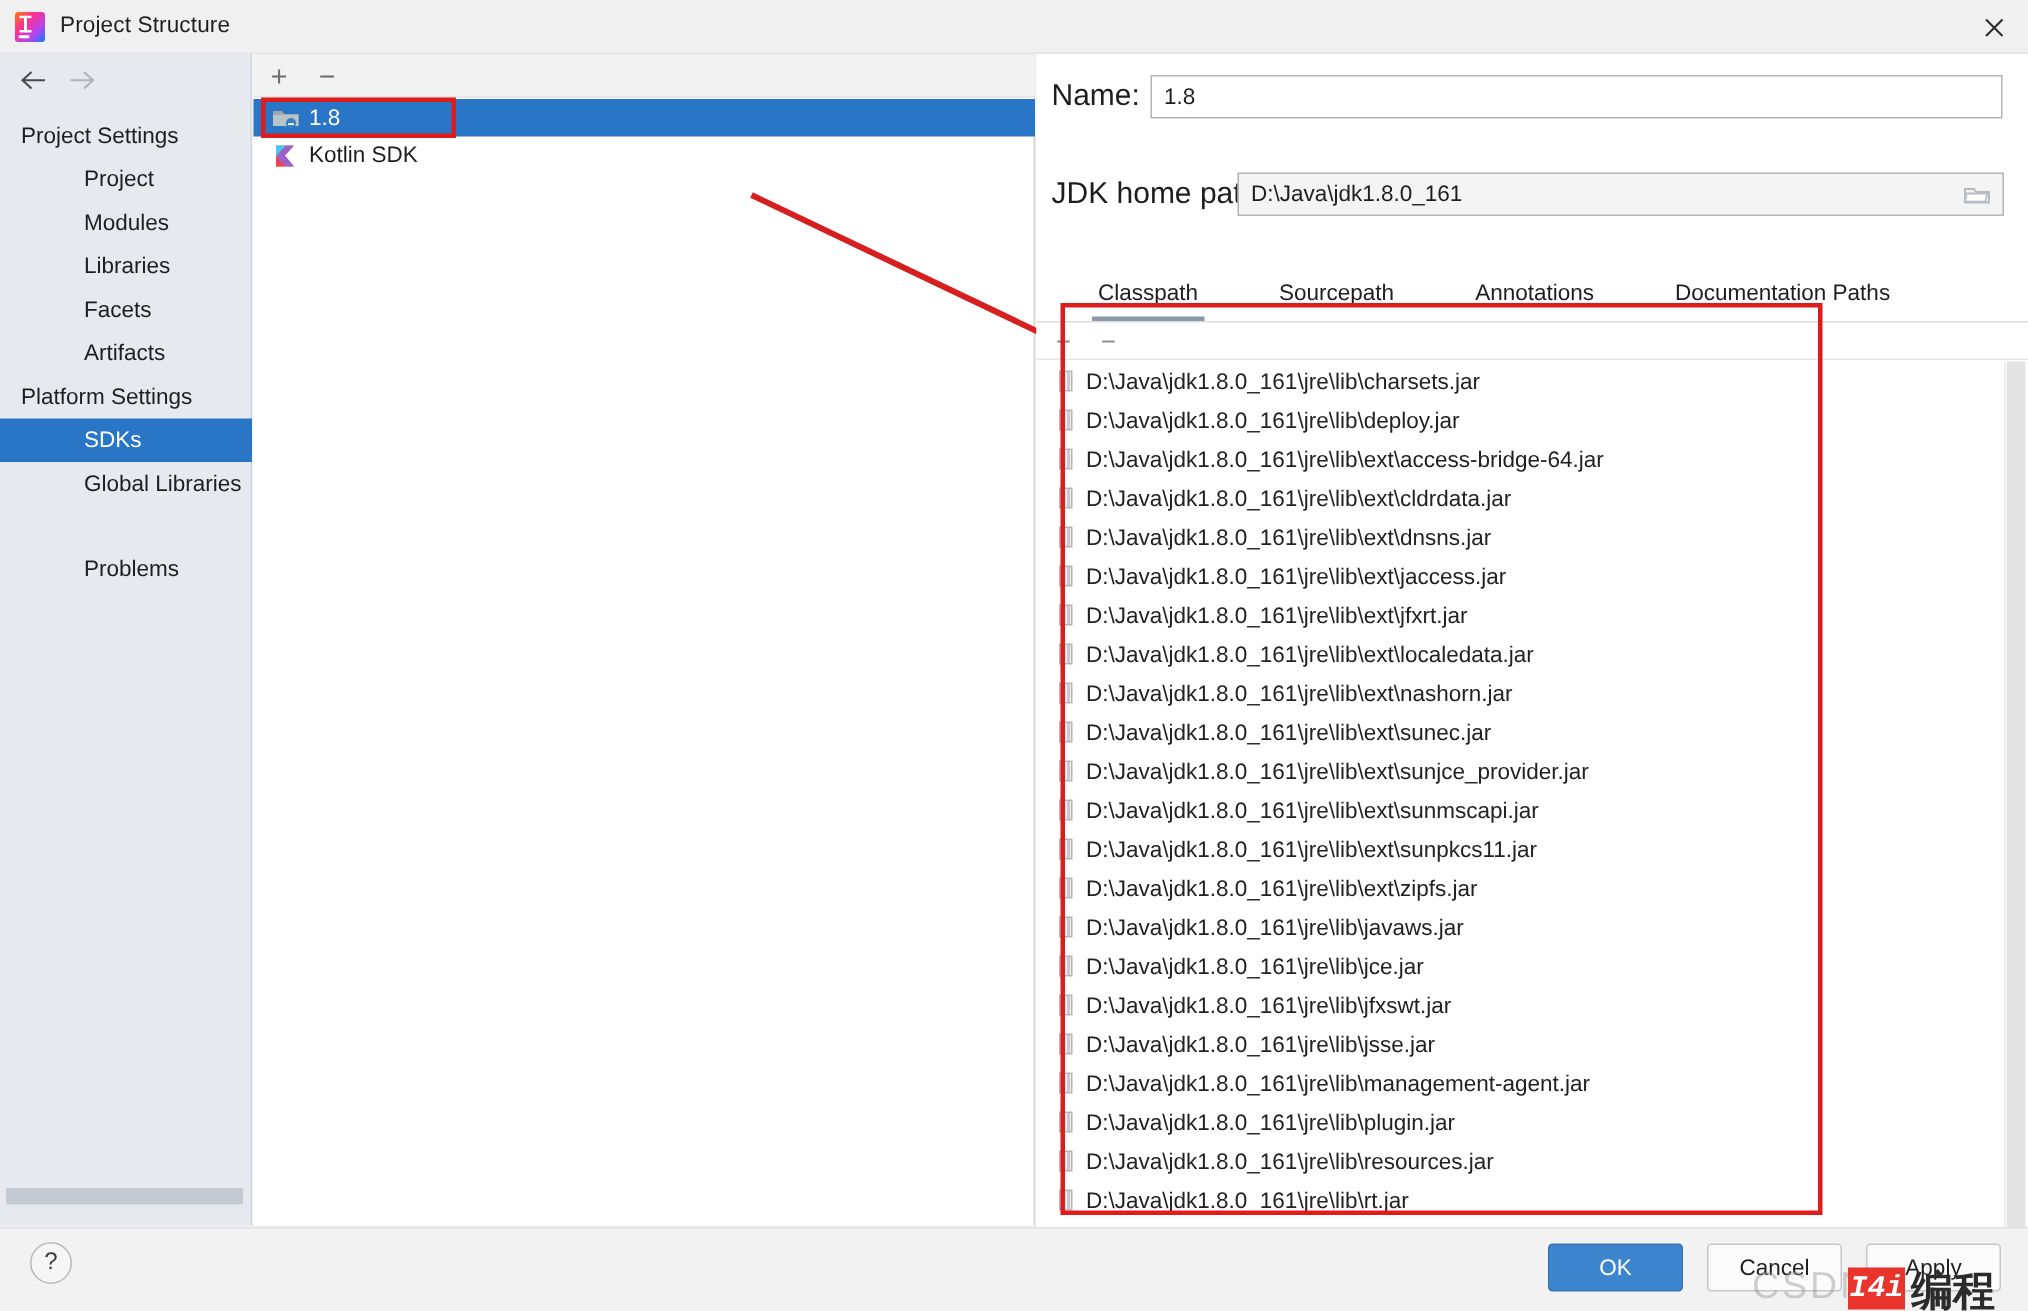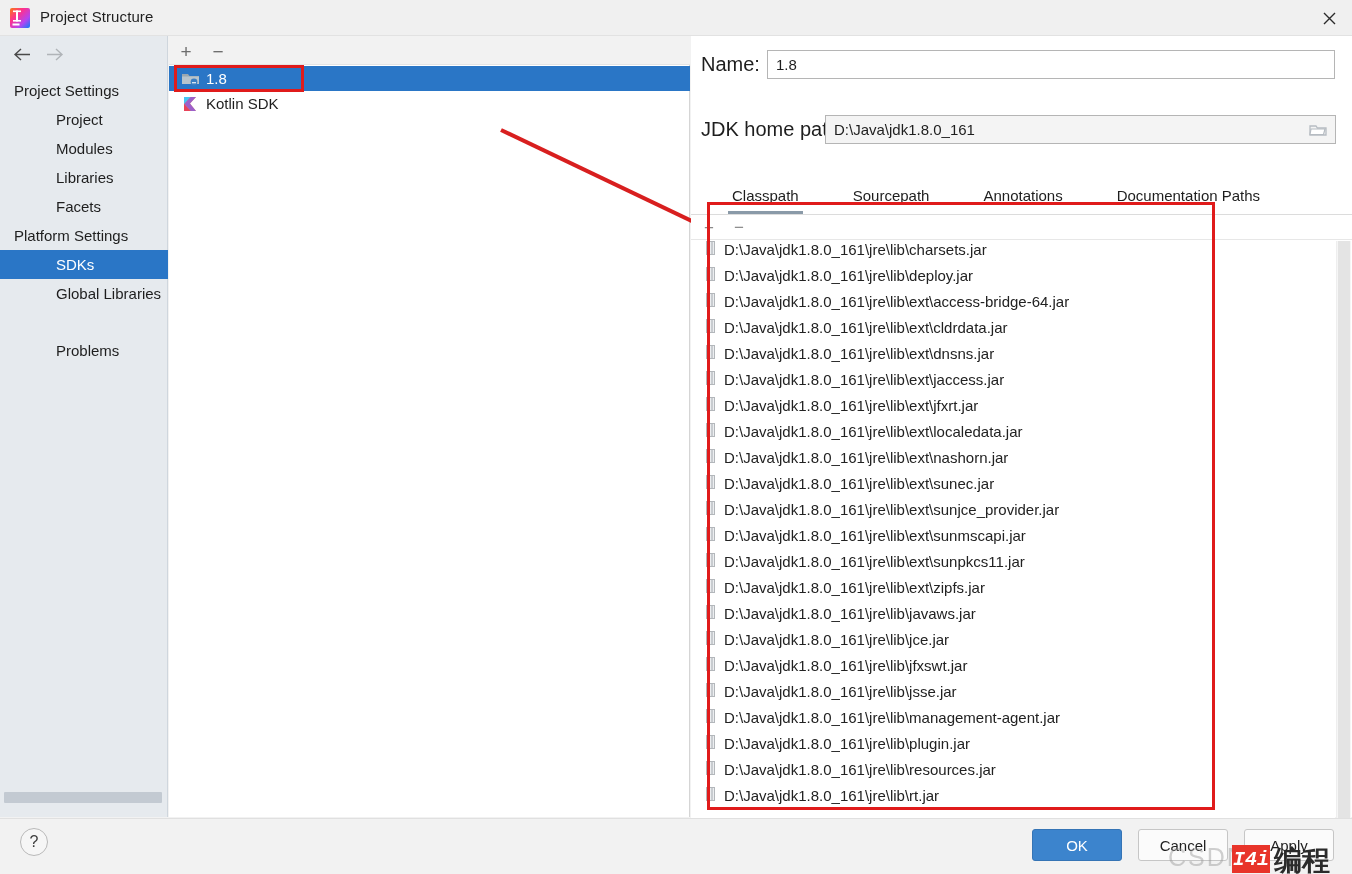--- a/index.html
+++ b/index.html
@@ -204,21 +204,21 @@
   .lt-minus { left: 38px; }
 
   .cp-list {
     position: absolute; left: 0; top: 205px;
     width: 644px; height: 606px;
     background: #ffffff;
     overflow: hidden;
   }
   .cp-row {
     height: 26px;
-    display: flex; align-items: flex-start;
+    display: flex; align-items: center;
     padding-left: 15px;
     font-size: 15px;
     color: #222222;
     white-space: nowrap;
     cursor: pointer;
   }
   .jar-icon {
     width: 9px; height: 14px;
     margin-right: 9px;
     flex: 0 0 auto;
@@ -383,20 +383,23 @@
       </div>
       <div class="nav-item child">
         <span>Modules</span>
       </div>
       <div class="nav-item child">
         <span>Libraries</span>
       </div>
       <div class="nav-item child">
         <span>Facets</span>
       </div>
+      <div class="nav-item child">
+        <span>Artifacts</span>
+      </div>
 
       <div class="nav-item group">
         <span>Platform Settings</span>
       </div>
       <div class="nav-item child selected">
         <span>SDKs</span>
       </div>
       <div class="nav-item child">
         <span>Global Libraries</span>
       </div>

